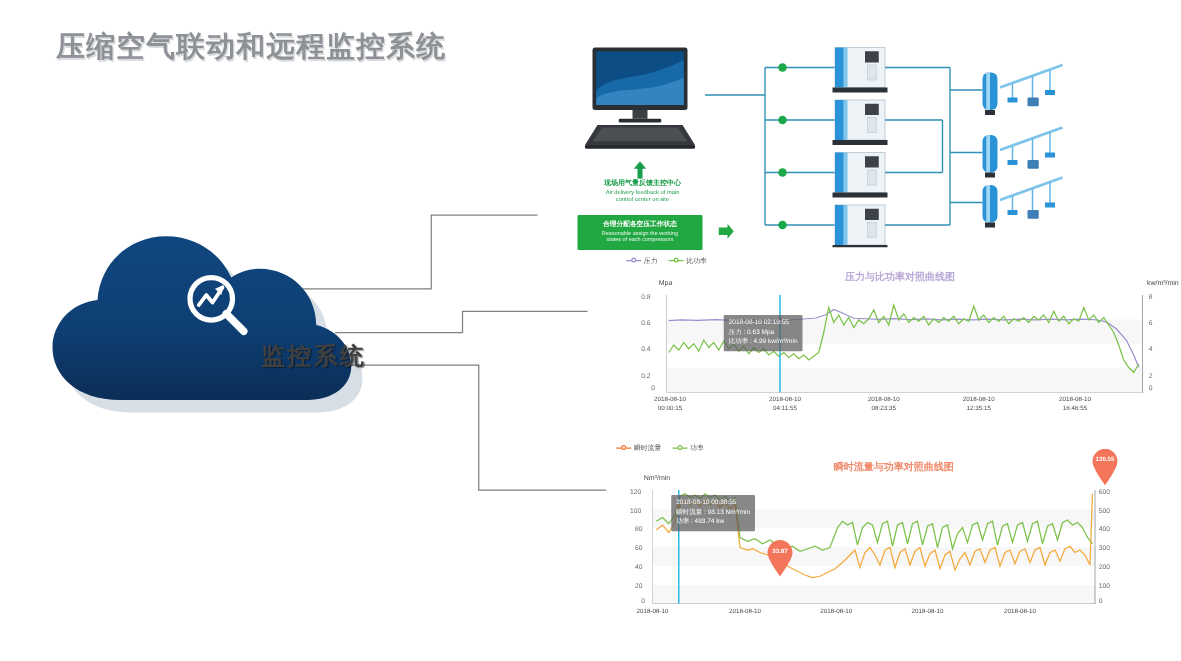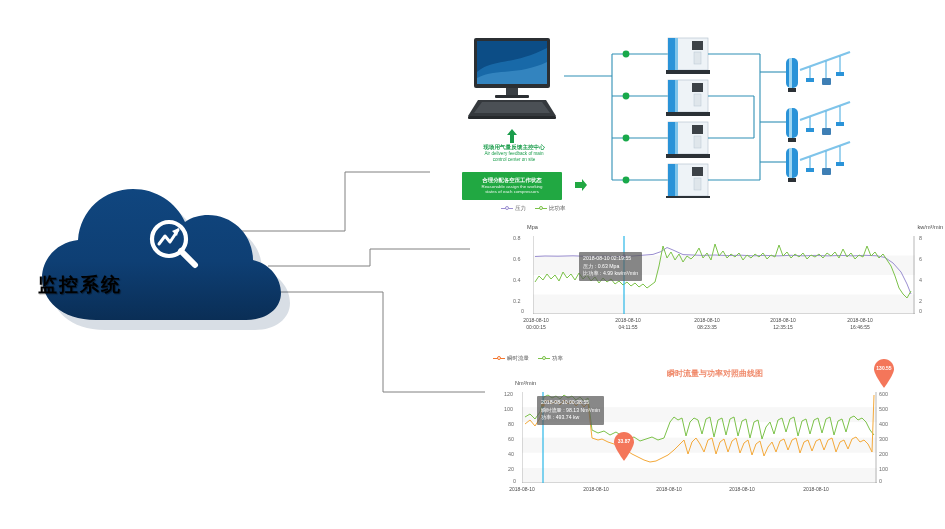--- a/index.html
+++ b/index.html
@@ -16,22 +16,22 @@
     font-size:23px;font-weight:bold;color:#8e9296;
     letter-spacing:1px;white-space:nowrap;
     text-shadow:1px 1px 0 #d8dadd;
   }
 
   
   .cloud-wrap{position:absolute;left:38px;top:186px;width:255px;height:145px;}
   .cloud-shadow,.cloud{position:absolute;inset:0;}
   .cloud-shadow{filter:blur(0px);opacity:.35;transform:translate(5px,6px);}
   .cloud-label{
-    position:absolute;left:0;right:0;top:86px;text-align:left;
-    font-size:19px;font-weight:bold;color:#000000;letter-spacing:2px;
+    position:absolute;left:0;right:0;top:86px;text-align:right;
+    font-size:19px;font-weight:bold;color:#404040;letter-spacing:2px;
     text-shadow:1px 1px 1px rgba(0,0,0,.45);
   }
   .cloud-icon{position:absolute;left:108px;top:30px;width:56px;height:56px;}
 
   
   .connectors{position:absolute;left:0;top:0;width:945px;height:529px;}
 
   
   .diagram{position:absolute;left:452px;top:26px;width:492px;height:172px;}
   .monitor{position:absolute;left:10px;top:10px;width:100px;height:86px;}
@@ -78,20 +78,21 @@
   .marker .pin-text{
     position:absolute;left:0;right:0;top:6px;text-align:center;
     font-size:5px;color:#fff;font-weight:bold;
   }
 </style>
 </head>
 <body>
 
 <div class="page">
 
+  <div id="page-title">压缩空气联动和远程监控系统</div>
 
   <svg class="connectors" viewBox="0 0 945 529">
     <polyline points="232,231 345,231 345,172 430,172" fill="none" stroke="#808080" stroke-width="1"></polyline>
     <polyline points="268,266 370,266 370,249 470,249" fill="none" stroke="#808080" stroke-width="1"></polyline>
     <polyline points="265,292 383,292 383,392 490,392" fill="none" stroke="#808080" stroke-width="1"></polyline>
   </svg>
 
   <div class="cloud-wrap">
     <svg class="cloud-shadow" viewBox="0 0 255 145">
       <path d="M62,138 C27,138 8,118 8,96 C8,76 24,60 44,58 C46,28 70,7 99,7 C122,7 142,20 151,40
@@ -254,20 +255,21 @@
       <span class="legend-item" style="color:#9b8fd1">
         <span class="legend-mark"></span>
         <span style="color:#555">压力</span>
       </span>
       <span class="legend-item" style="color:#7cc24a">
         <span class="legend-mark"></span>
         <span style="color:#555">比功率</span>
       </span>
     </div>
 
+    <div class="chart-title" style="top:14px;color:#b9a8d6;">压力与比功率对照曲线图</div>
 
     <div class="axis-unit" style="left:32px;top:22px;">Mpa</div>
     <div class="axis-unit" style="right:2px;top:22px;">kw/m³/min</div>
 
     <div class="tick" style="left:18px;top:33px;">0.8</div>
     <div class="tick" style="left:18px;top:54px;">0.6</div>
     <div class="tick" style="left:18px;top:75px;">0.4</div>
     <div class="tick" style="left:18px;top:96px;">0.2</div>
     <div class="tick" style="left:26px;top:106px;">0</div>
 

